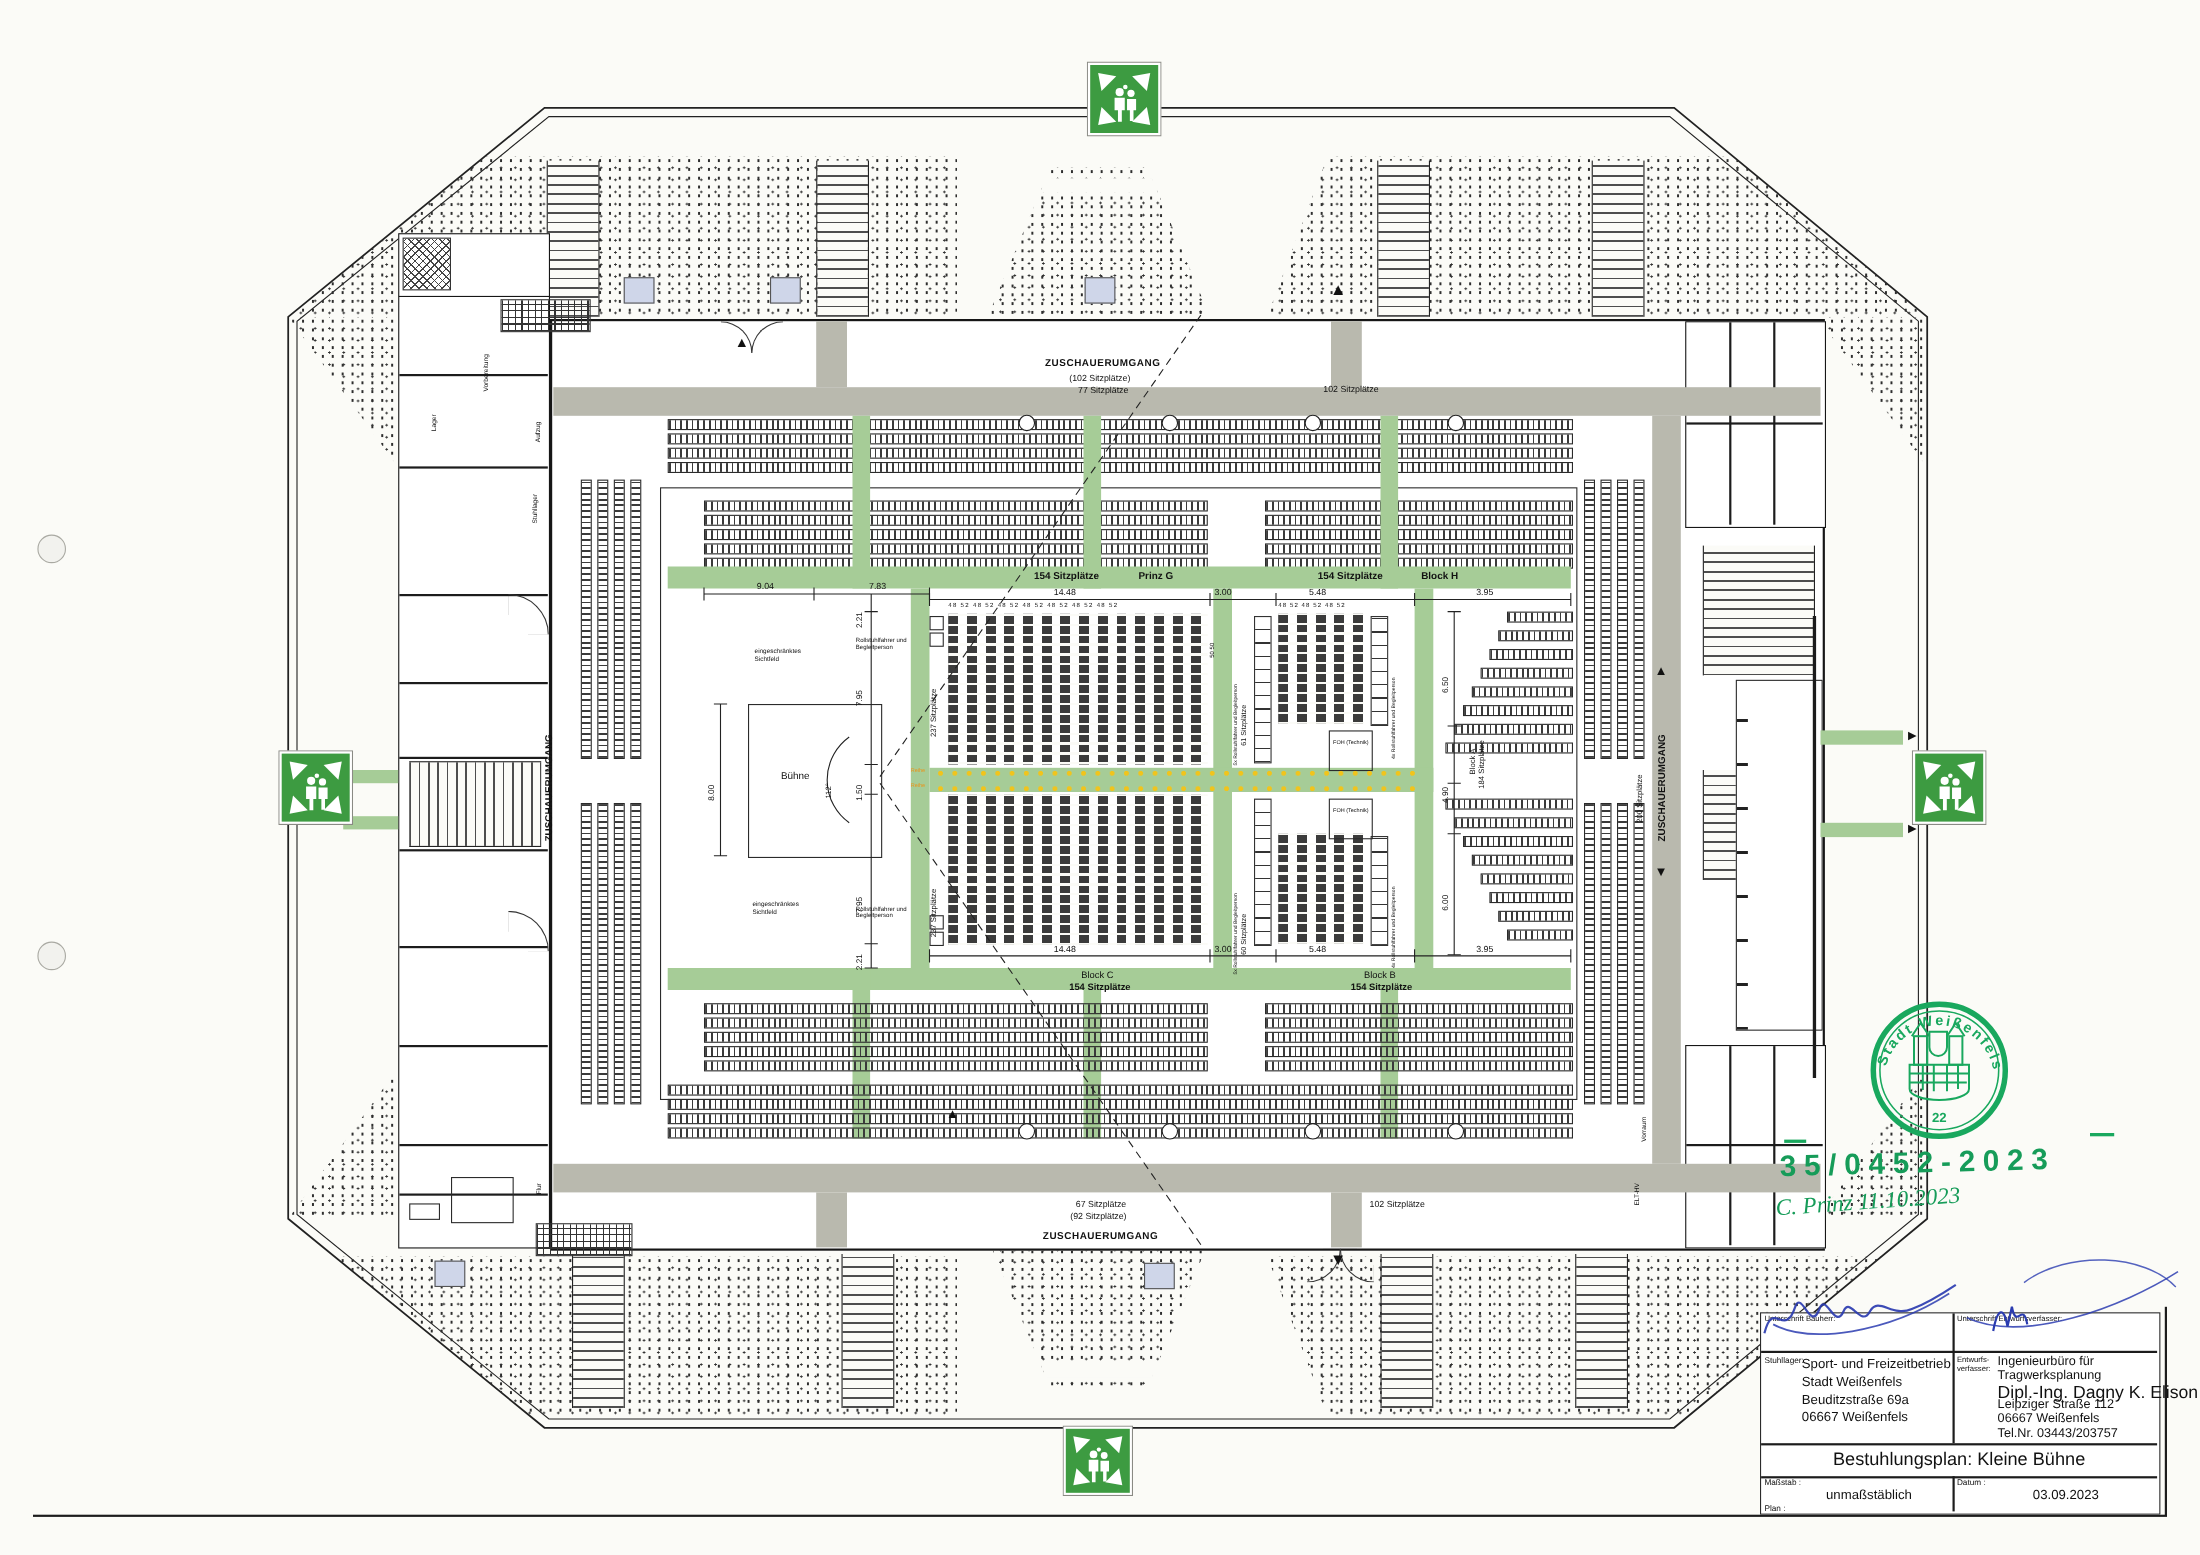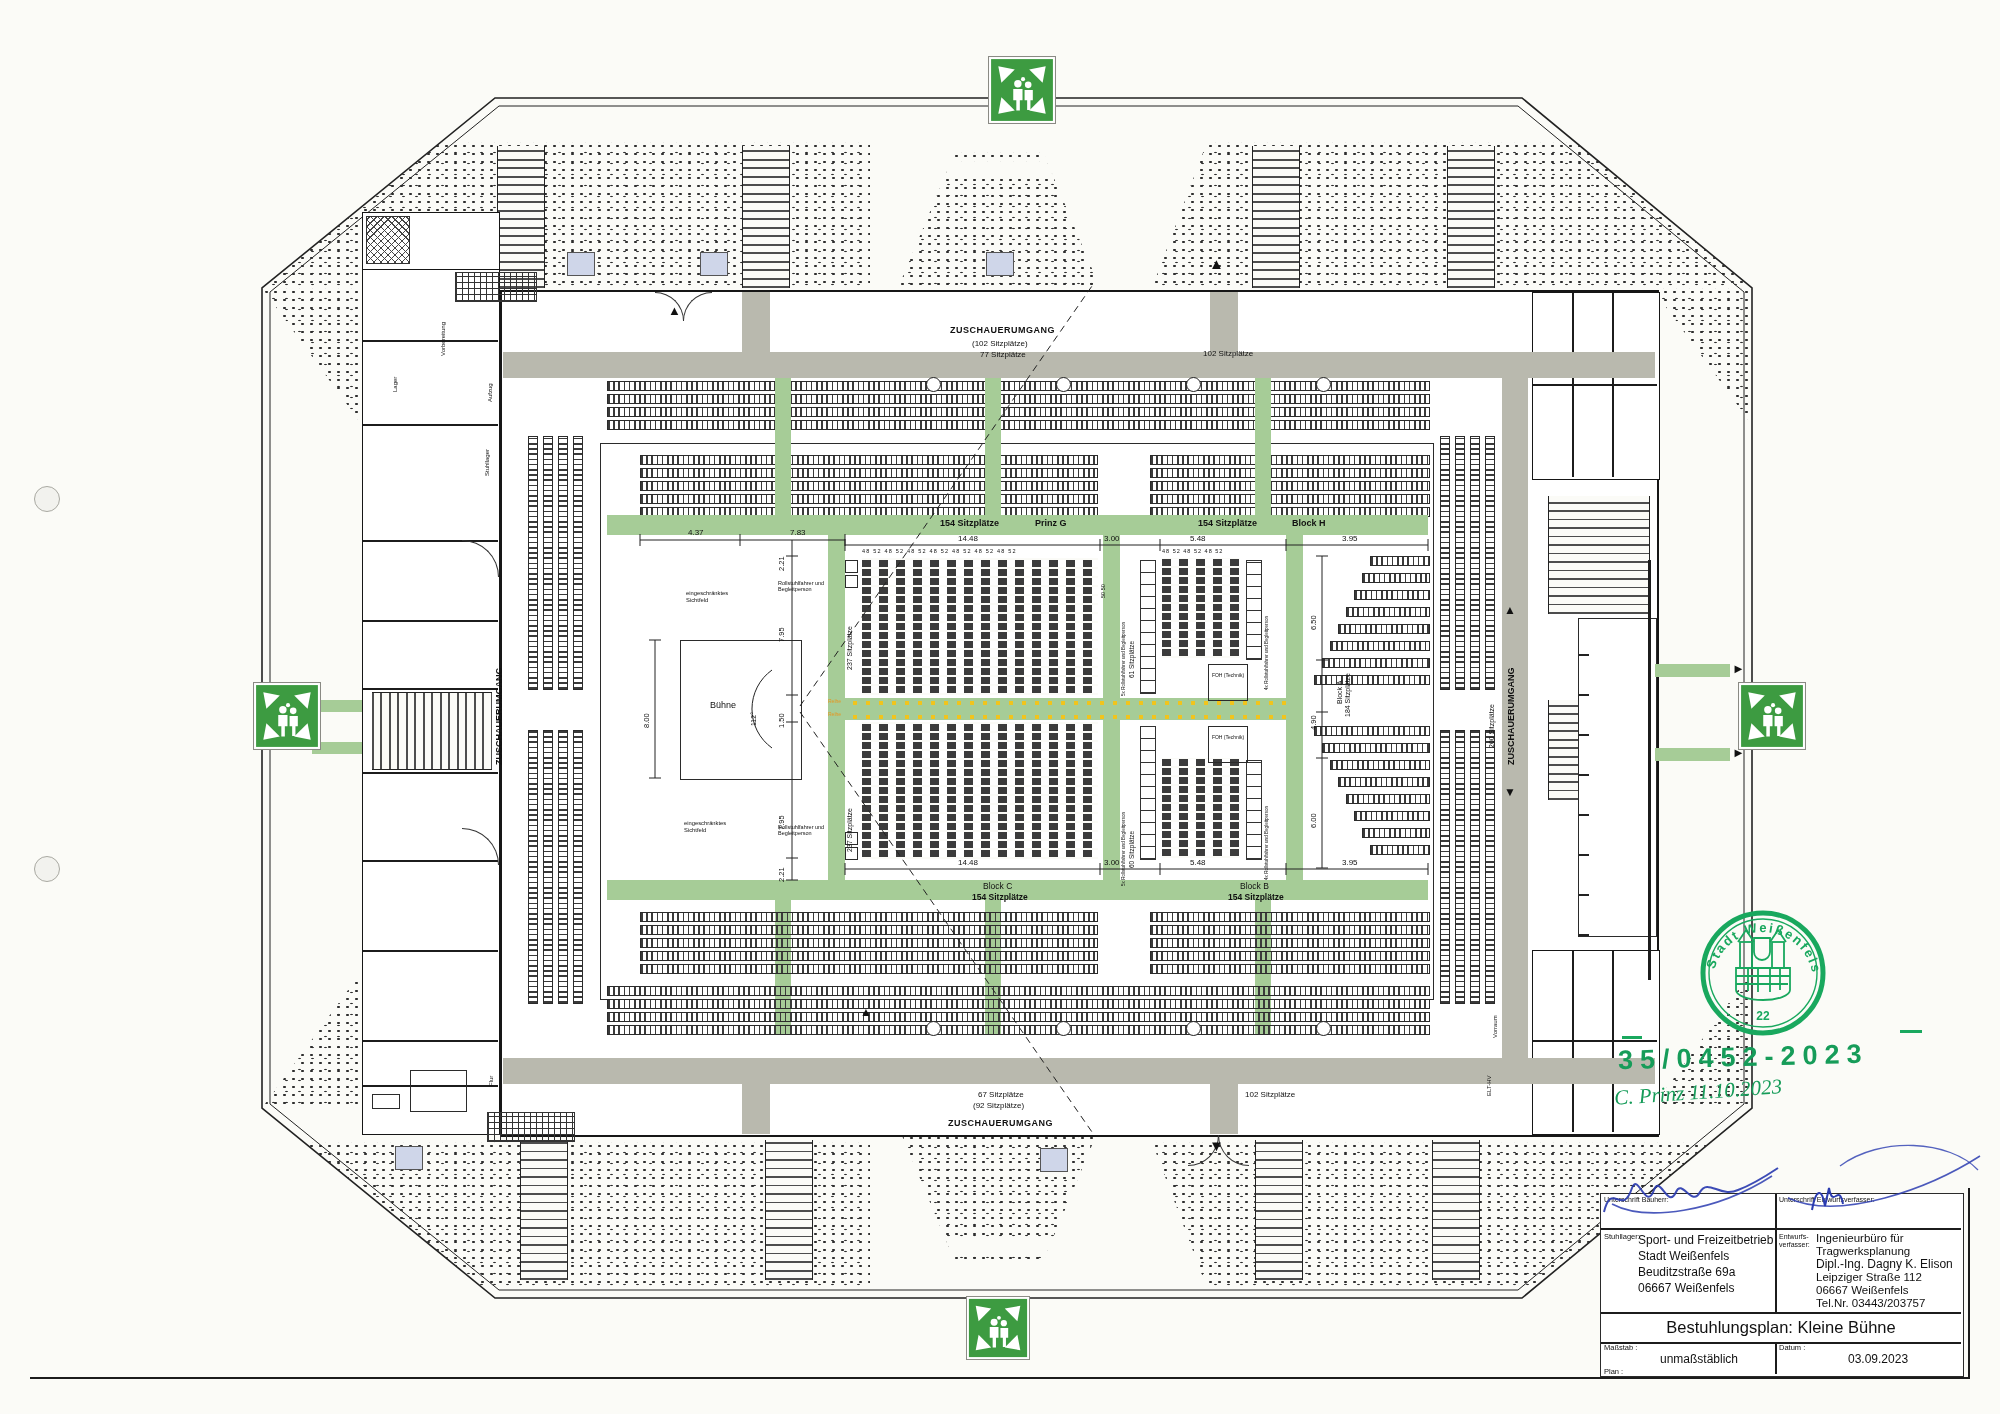--- a/index.html
+++ b/index.html
@@ -310,21 +310,21 @@
   <div class="lb vt" style="left:1264px;top:570px;font-size:4.6px;height:120px">4x Rollstuhlfahrer und Begleitperson</div>
   <div class="lb vt" style="left:1264px;top:760px;font-size:4.6px;height:120px">4x Rollstuhlfahrer und Begleitperson</div>
   <div class="lb vt" style="left:1336px;top:644px;font-size:7px;height:60px">Block A</div>
   <div class="lb vt" style="left:1344px;top:632px;font-size:7px;height:85px">184 Sitzplätze</div>
   <div class="lb" style="left:778px;top:580px;font-size:5.5px;width:58px;white-space:normal">Rollstuhlfahrer und Begleitperson</div>
   <div class="lb" style="left:778px;top:824px;font-size:5.5px;width:58px;white-space:normal">Rollstuhlfahrer und Begleitperson</div>
   <div class="lb" style="left:686px;top:590px;font-size:5.8px;width:62px;white-space:normal">eingeschränktes Sichtfeld</div>
   <div class="lb" style="left:684px;top:820px;font-size:5.8px;width:62px;white-space:normal">eingeschränktes Sichtfeld</div>
   <div class="lb vt" style="left:750px;top:692px;font-size:7px;height:34px">112°</div>
 
-  <div class="lb" style="left:688px;top:528px">4.37</div>
+  <div class="lb" style="left:688px;top:528px">9.04</div>
   <div class="lb" style="left:790px;top:528px">7.83</div>
   <div class="lb vt" style="left:778px;top:541px;font-size:7.5px;height:30px">2.21</div>
   <div class="lb vt" style="left:778px;top:608px;font-size:7.5px;height:34px">7.95</div>
   <div class="lb vt" style="left:778px;top:698px;font-size:7.5px;height:30px">1.50</div>
   <div class="lb vt" style="left:778px;top:796px;font-size:7.5px;height:34px">7.95</div>
   <div class="lb vt" style="left:778px;top:852px;font-size:7.5px;height:30px">2.21</div>
   <div class="lb" style="left:958px;top:534px">14.48</div>
   <div class="lb" style="left:1104px;top:534px">3.00</div>
   <div class="lb" style="left:1190px;top:534px">5.48</div>
   <div class="lb" style="left:1342px;top:534px">3.95</div>
@@ -403,21 +403,21 @@
   <div class="lb" style="left:1779px;top:1196px;font-size:7px">Unterschrift Entwurfsverfasser:</div>
   <div class="lb" style="left:1604px;top:1233px;font-size:7.5px">Stuhllager:</div>
   <div class="lb" style="left:1638px;top:1234px;font-size:12px">Sport- und Freizeitbetrieb</div>
   <div class="lb" style="left:1638px;top:1250px;font-size:12px">Stadt Weißenfels</div>
   <div class="lb" style="left:1638px;top:1266px;font-size:12px">Beuditzstraße 69a</div>
   <div class="lb" style="left:1638px;top:1282px;font-size:12px">06667 Weißenfels</div>
   <div class="lb" style="left:1779px;top:1233px;font-size:7px">Entwurfs-</div>
   <div class="lb" style="left:1779px;top:1241px;font-size:7px">verfasser:</div>
   <div class="lb" style="left:1816px;top:1232px;font-size:11.5px">Ingenieurbüro für</div>
   <div class="lb" style="left:1816px;top:1245px;font-size:11.5px">Tragwerksplanung</div>
-  <div class="lb" style="left:1816px;top:1258px;font-size:12px">Dipl.-Ing. Dagny K. Elison</div>
+  <div class="lb" style="left:1816px;top:1258px;font-size:16px">Dipl.-Ing. Dagny K. Elison</div>
   <div class="lb" style="left:1816px;top:1271px;font-size:11.5px">Leipziger Straße 112</div>
   <div class="lb" style="left:1816px;top:1284px;font-size:11.5px">06667 Weißenfels</div>
   <div class="lb" style="left:1816px;top:1297px;font-size:11.5px">Tel.Nr. 03443/203757</div>
   <div class="lb" style="left:1604px;top:1368px;font-size:7.5px">Plan :</div>
   <div class="lb ct" style="left:1600px;top:1318px;width:362px;font-size:16.5px">Bestuhlungsplan: Kleine Bühne</div>
   <div class="lb" style="left:1604px;top:1344px;font-size:7.5px">Maßstab :</div>
   <div class="lb" style="left:1660px;top:1353px;font-size:12px">unmaßstäblich</div>
   <div class="lb" style="left:1779px;top:1344px;font-size:7.5px">Datum :</div>
   <div class="lb" style="left:1848px;top:1353px;font-size:12px">03.09.2023</div>
 

